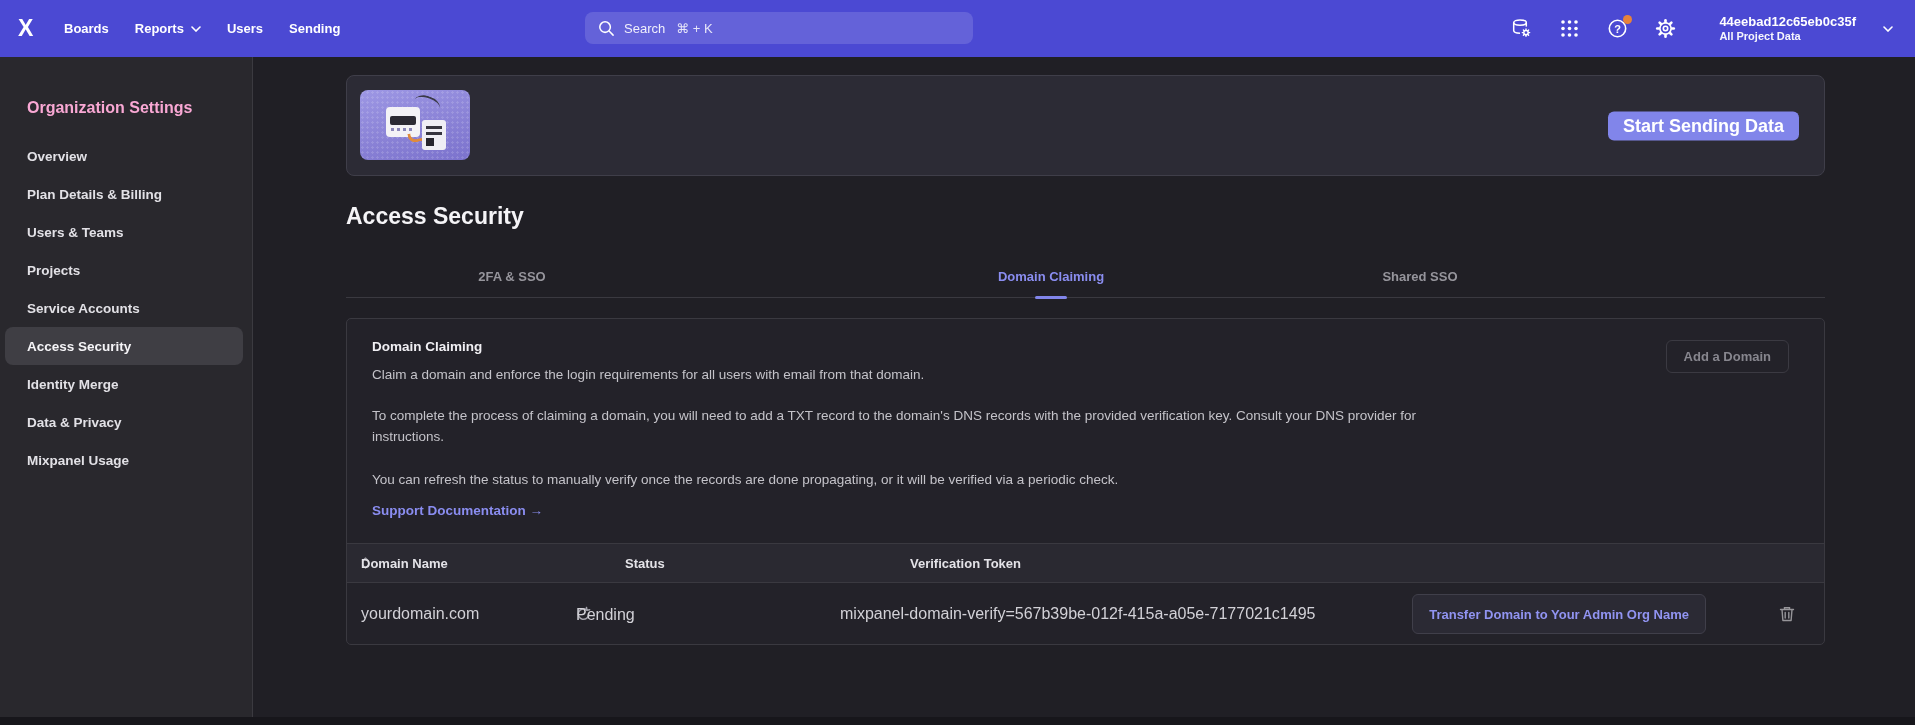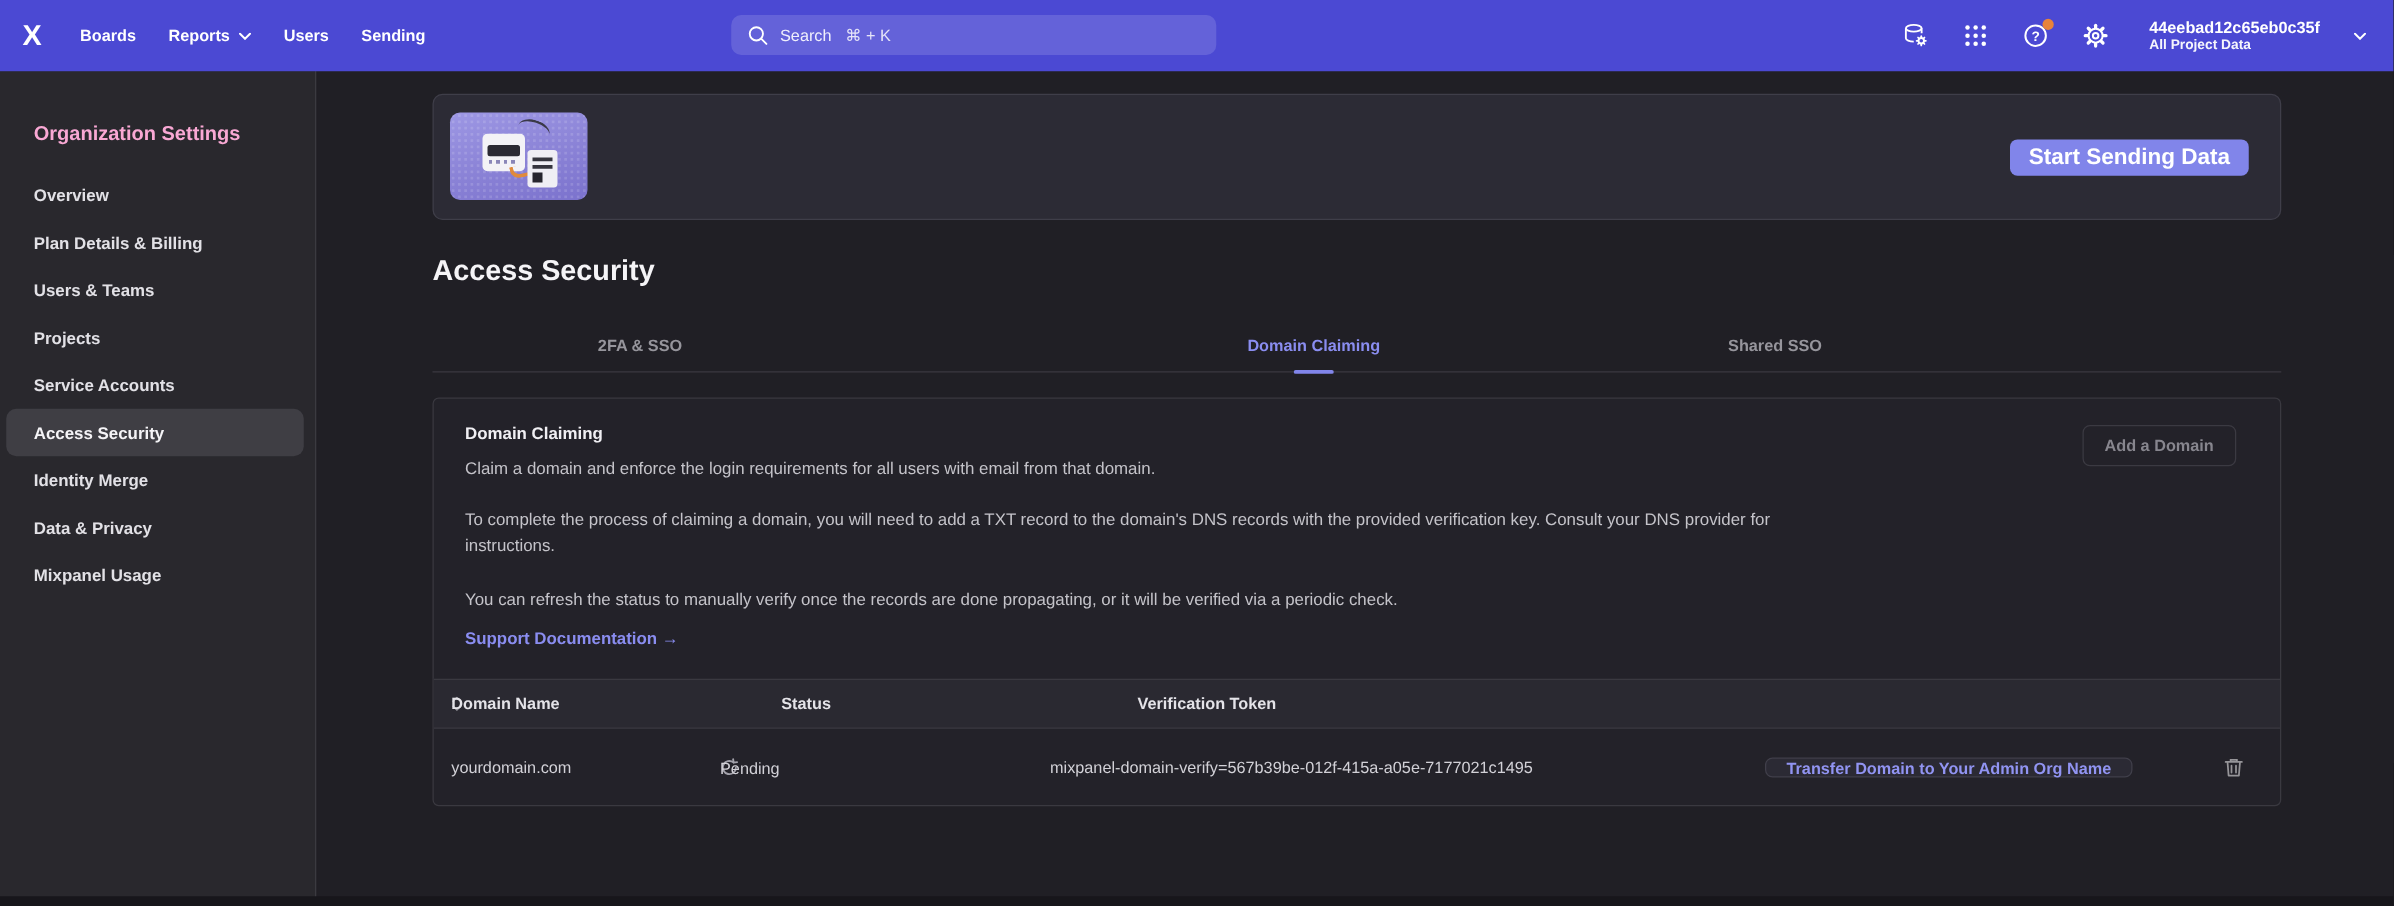--- a/index.html
+++ b/index.html
@@ -12,21 +12,21 @@
   .nav-left { position:absolute; left:18px; top:0; height:57px; display:flex; align-items:center; }
   .logo { width:30px; font-size:23px; font-weight:700; color:#fff; margin-right:16px; letter-spacing:-1px; cursor:pointer; }
   .nav-item { color:#fff; font-size:13px; font-weight:700; margin-right:26px; display:flex; align-items:center; gap:7px; cursor:pointer; }
   .caret { width:10px; height:6px; display:inline-block; }
   .searchbar { position:absolute; left:585px; top:12px; width:388px; height:32px; background:rgba(255,255,255,0.14); border-radius:8px; display:flex; align-items:center; padding-left:13px; gap:9px; cursor:text; }
   .searchbar .s-label { color:#f0effc; font-size:13px; }
   .searchbar .s-short { color:#e6e5f8; font-size:13px; margin-left:2px; }
   .nav-right { position:absolute; right:22px; top:0; height:57px; display:flex; align-items:center; gap:27px; }
   .nav-icon { width:21px; height:21px; display:flex; align-items:center; justify-content:center; position:relative; cursor:pointer; }
   .notif-dot { position:absolute; top:-3px; right:-4px; width:9px; height:9px; border-radius:50%; background:#e8833a; }
-  .project { line-height:1.15; color:#fff; margin-left:5px; cursor:pointer; }
+  .project { line-height:1.15; color:#fff; margin-left:16px; cursor:pointer; }
   .project .p-id { font-size:13px; font-weight:700; }
   .project .p-scope { font-size:11px; font-weight:700; opacity:.95; }
 
   
   .sidebar { position:absolute; left:0; top:57px; width:253px; height:668px; background:#29282d; border-right:1px solid #3b3a40; }
   .sb-title { margin:42px 0 0 27px; font-size:16px; font-weight:700; color:#f9a8d4; }
   .sb-list { list-style:none; margin-top:20px; padding:0 5px; }
   .sb-item { width:238px; height:38px; display:flex; align-items:center; padding-left:22px; font-size:13.5px; font-weight:600; color:#e2e1e6; border-radius:8px; cursor:pointer; }
   .sb-item.active { background:#3f3e44; color:#f5f4f7; }
 
@@ -73,25 +73,25 @@
   .doc-link { position:absolute; left:25px; top:184px; font-size:13.5px; font-weight:600; color:#8a8df0; text-decoration:none; cursor:pointer; }
 
   
   .t-head { position:absolute; left:0; top:224px; width:100%; height:40px; background:#2a2931; border-top:1px solid #3a3940; border-bottom:1px solid #3a3940; }
   .t-head span, .t-row span { position:absolute; top:50%; transform:translateY(-50%); white-space:nowrap; }
   .th { font-size:13px; font-weight:600; color:#e4e3e8; }
   .th-domain { left:14px; display:flex; align-items:center; gap:6px; }
   .th-status { left:278px; }
   .th-token  { left:563px; }
   .t-row { position:absolute; left:0; top:264px; width:100%; height:62px; }
-  .td { font-size:13px; color:#d2d1d7; }
+  .td { font-size:16px; color:#d2d1d7; }
   .td-domain { left:14px; }
   .td-status { left:229px; display:flex; align-items:flex-start; gap:9px; }
   .td-token  { left:493px; }
-  .transfer-btn { position:absolute; right:118px; top:50%; transform:translateY(-50%); height:16px; padding:0 16px; background:#2b2a34; border:1px solid #403f4a; border-radius:6px; color:#9194f2; font-size:13px; font-weight:600; font-family:inherit; cursor:pointer; white-space:nowrap; }
+  .transfer-btn { position:absolute; right:118px; top:50%; transform:translateY(-50%); height:40px; padding:0 16px; background:#2b2a34; border:1px solid #403f4a; border-radius:6px; color:#9194f2; font-size:13px; font-weight:600; font-family:inherit; cursor:pointer; white-space:nowrap; }
   .trash { position:absolute; right:28px; top:50%; transform:translateY(-50%); width:18px; height:18px; cursor:pointer; }
 
   .bottom-strip { position:absolute; left:0; bottom:0; width:100%; height:8px; background:#17161b; }
   svg { display:block; }
 </style>
 </head>
 <body>
 
 <div id="app">
 

